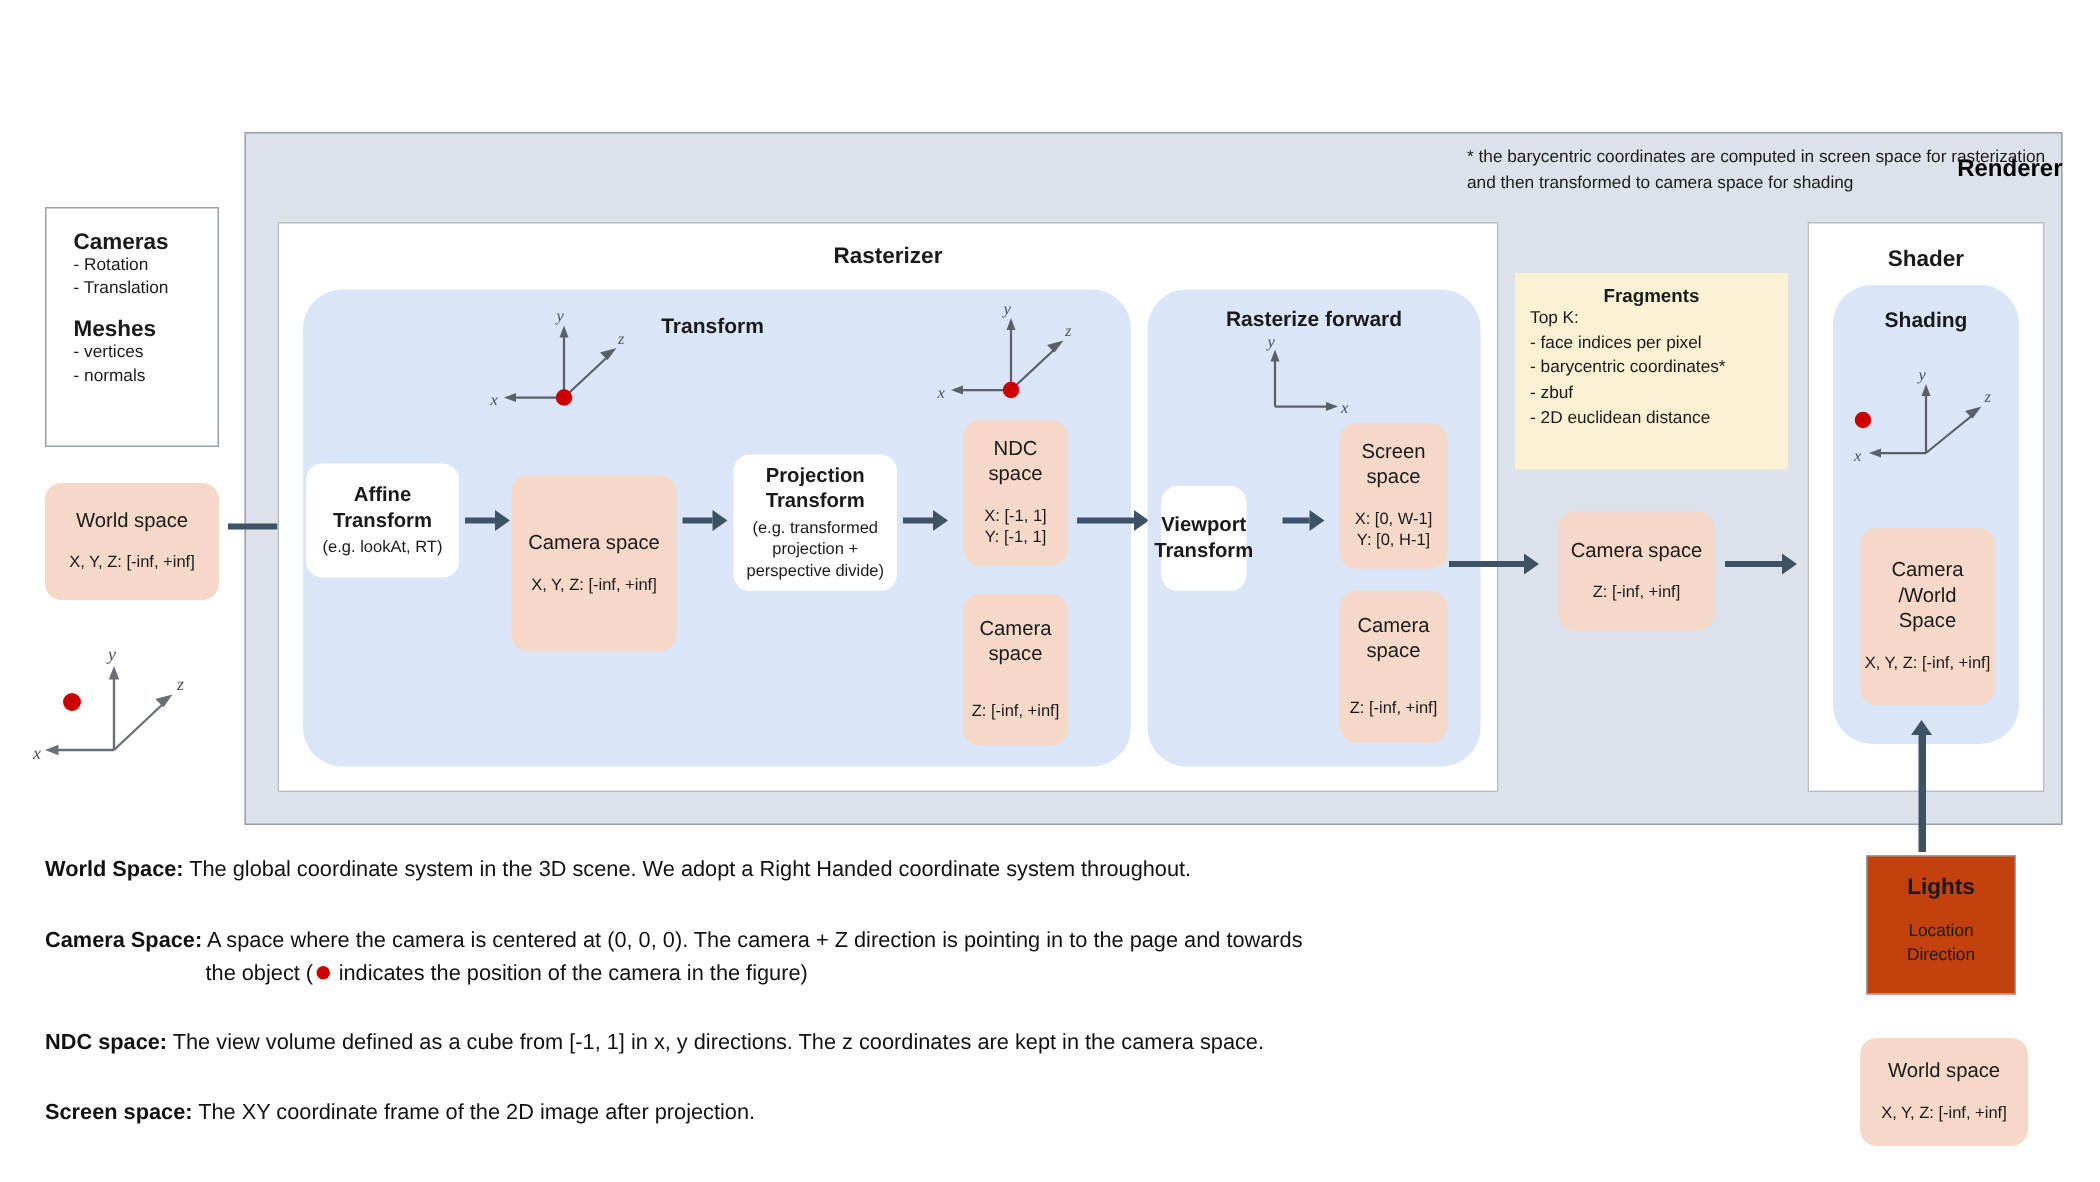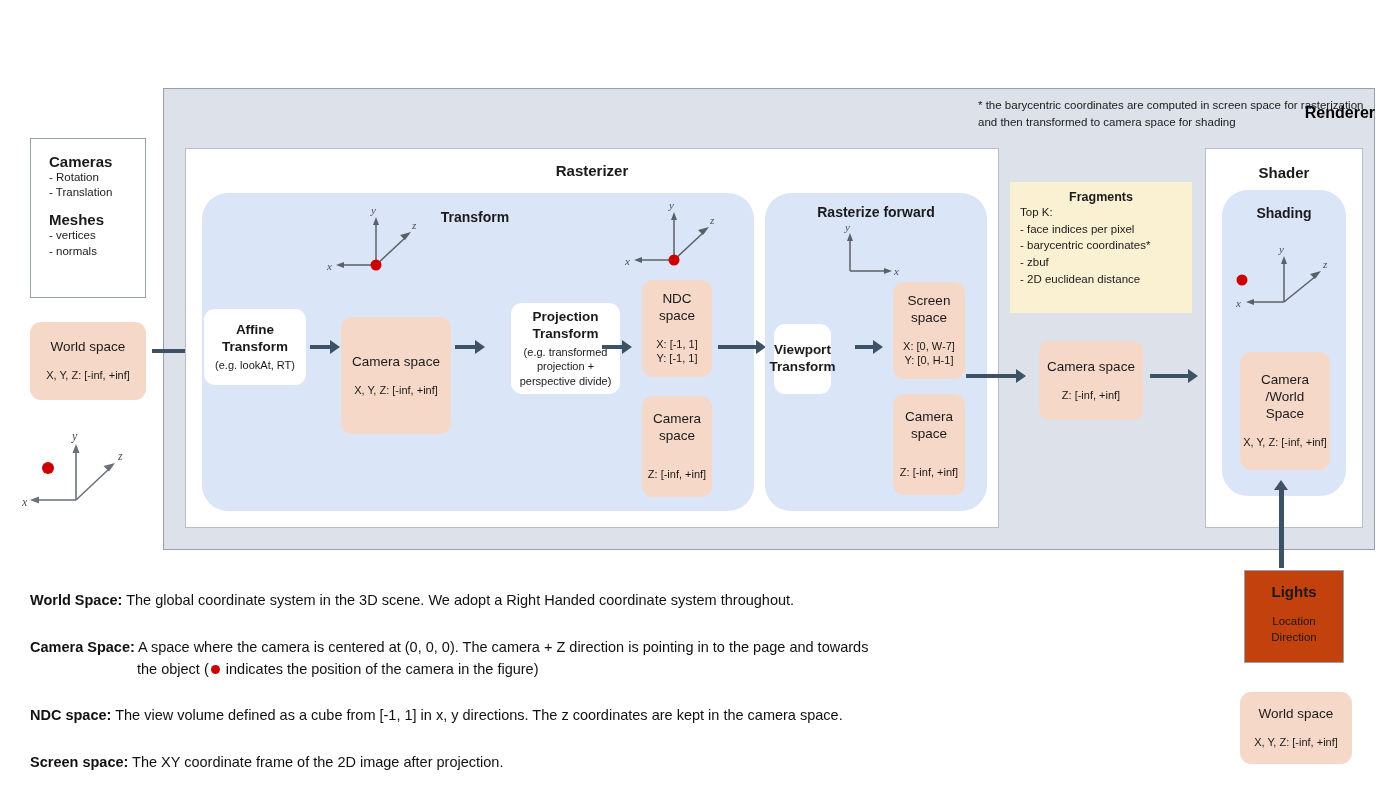--- a/index.html
+++ b/index.html
@@ -104,21 +104,21 @@
     left:1205px; top:148px; width:158px; height:380px;
     background:#ffffff; border:1px solid #b9bec6;
   }
   #shader-title { left:1205px; top:164px; width:158px; text-align:center; font-weight:bold; font-size:15px; }
   #shading-panel { left:1222px; top:190px; width:124px; height:306px; }
   #shading-title { left:1222px; top:205px; width:124px; text-align:center; font-weight:bold; font-size:14px; }
   #camera-world-space { left:1240px; top:352px; width:90px; height:118px; }
 
   
   #descriptions { left:30px; top:570px; width:1090px; font-size:14.5px; color:#111; }
-  #descriptions .para { margin-bottom:25px; line-height:1.5;margin-top:20px; }
+  #descriptions .para { margin-bottom:25px; line-height:1.5; }
   #descriptions .para b { font-weight:bold; }
   #descriptions .indent { padding-left:107px; }
   .reddot-inline {
     display:inline-block; width:9px; height:9px;
     border-radius:50%; background:#cc0000;
     vertical-align:middle; margin:0 2px;
   }
 
   
   #lights-box {
@@ -206,21 +206,21 @@
 <div class="abs arrowhead" style="left:330px; top:340px;"></div>
 
 <div class="abs peach boxwrap" style="left:341px; top:317px; width:110px; height:117px;">
   <div class="ttl">Camera space</div>
   <div class="range">X, Y, Z: [-inf, +inf]</div>
 </div>
 
 <div class="abs arrow" style="left:455px; top:345px; width:20px;"></div>
 <div class="abs arrowhead" style="left:475px; top:340px;"></div>
 
-<div class="abs whitebox boxwrap" style="left:489px; top:303px; width:109px; height:91px; padding:0 5px;margin-left:22px;">
+<div class="abs whitebox boxwrap" style="left:489px; top:303px; width:109px; height:91px; padding:0 5px;">
   <div class="ttl b" style="white-space:pre-line;">Projection
 Transform</div>
   <div class="sub tight">(e.g. transformed projection + perspective divide)</div>
 </div>
 
 <div class="abs arrow" style="left:602px; top:345px; width:20px;"></div>
 <div class="abs arrowhead" style="left:622px; top:340px;"></div>
 
 <div class="abs axes" style="left:620px; top:198px;">
   <svg width="100" height="76" viewBox="0 0 100 76">
@@ -275,21 +275,21 @@
   <div class="ttl b" style="white-space:pre-line;">Viewport
 Transform</div>
 </div>
 
 <div class="abs arrow" style="left:855px; top:345px; width:18px;"></div>
 <div class="abs arrowhead" style="left:873px; top:340px;"></div>
 
 <div class="abs peach boxwrap" style="left:893px; top:282px; width:72px; height:97px;">
   <div class="ttl" style="white-space:pre-line;">Screen
 space</div>
-  <div class="range">X: [0, W-7]</div>
+  <div class="range">X: [0, W-1]</div>
   <div class="range" style="margin-top:0;">Y: [0,  H-1]</div>
 </div>
 
 <div class="abs peach boxwrap" style="left:893px; top:394px; width:72px; height:101px;">
   <div class="ttl" style="white-space:pre-line;">Camera
 space</div>
   <div class="range" style="margin-top:22px;">Z: [-inf, +inf]</div>
 </div>
 
 <div class="abs" id="fragments">

